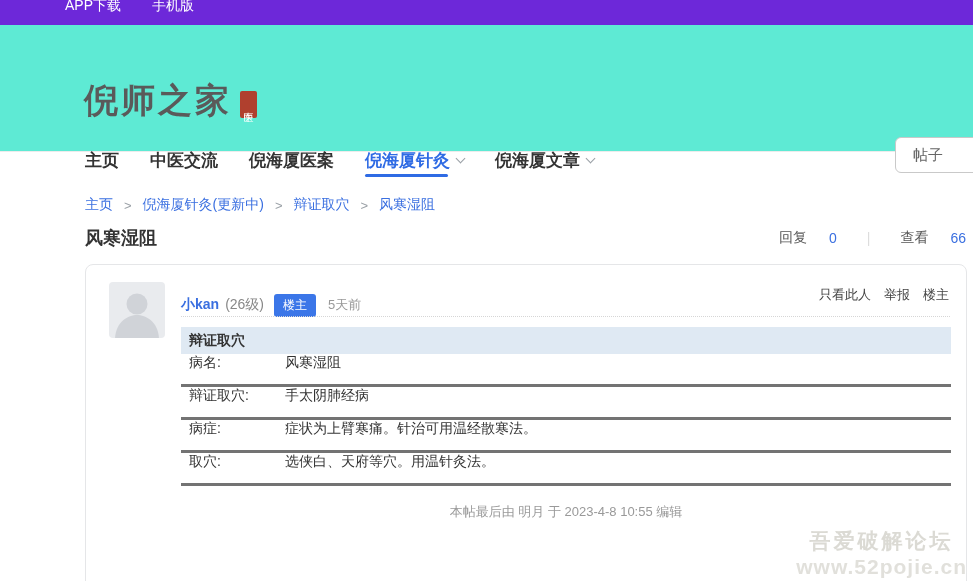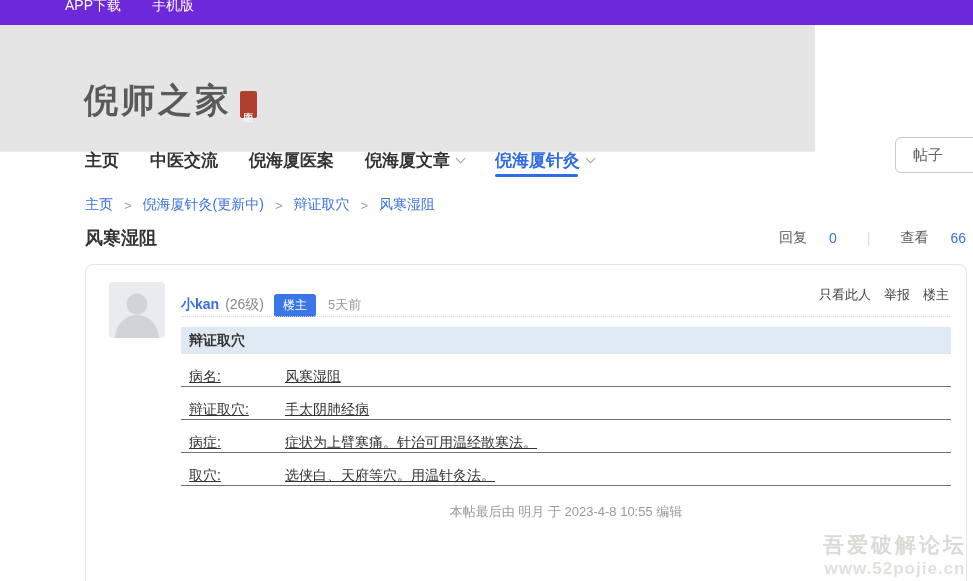--- a/index.html
+++ b/index.html
@@ -5,21 +5,21 @@
   * { margin:0; padding:0; box-sizing:border-box; }
   html,body { width:973px; height:581px; overflow:hidden; background:#fff;
     font-family:"Liberation Sans","DejaVu Sans",sans-serif; position:relative; }
 
   
   .topbar { position:absolute; left:0; top:0; width:973px; height:25px; background:#6d28d9; }
   .topbar-links { position:absolute; left:65px; top:-3px; display:flex; gap:31px; }
   .topbar-link { color:#fff; font-size:14px; line-height:16px; cursor:pointer; }
 
   
-  .header { position:absolute; left:0; top:25px; width:815px; height:127px; background:#e5e5e5;
+  .header { position:absolute; left:0; top:25px; width:973px; height:127px; background:#5eead4;
     border-bottom:1px solid #ececec; }
   .logo { position:absolute; left:84px; top:53px; font-size:34px; font-weight:700;
     color:#5a5a5a; letter-spacing:3px; }
   .seal { position:absolute; left:240px; top:66px; width:17px; height:27px; background:#b0402e;
     color:#fff; border-radius:2px; font-size:10px; writing-mode:vertical-rl; text-align:center;
     line-height:17px; letter-spacing:1px; }
   .nav { position:absolute; left:85px; top:119px; height:33px; display:flex; align-items:stretch; }
   .nav-item { position:relative; margin-right:31px; font-size:17px; font-weight:700; color:#333;
     line-height:30px; cursor:pointer; display:flex; align-items:center; }
   .nav-item.active { color:#2f6be4; }
@@ -57,33 +57,33 @@
   .post-time { margin-left:12px; font-size:13px; color:#999; }
   .post-actions { position:absolute; right:17px; top:21px; display:flex; gap:13px;
     font-size:13px; color:#444; }
   .post-action { cursor:pointer; }
   .dotted { position:absolute; left:95px; right:16px; top:51px; border-top:1px dotted #d6d6d6; }
 
   
   .dtable { position:absolute; left:95px; top:62px; width:770px; }
   .dtable-head { background:#dfe9f3; font-size:14px; font-weight:700; color:#333;
     padding:5px 8px; height:27px; line-height:17px; }
-  .dtable-row { display:flex; align-items:flex-end; height:33px; border-bottom:1px solid #737373;
-    font-size:14px; color:#333;text-decoration:underline; }
+  .dtable-row { display:flex; align-items:flex-start; height:33px; border-bottom:3px solid #737373;
+    font-size:14px; color:#333; }
   .dtable-label { width:104px; padding-left:8px; flex-shrink:0; }
   .dtable-value { flex:1; }
 
   .edit-note { position:absolute; left:95px; top:238px; width:770px; text-align:center;
     font-size:13px; color:#999; }
 
   
   .watermark { position:absolute; right:6px; bottom:2px; text-align:center; font-weight:700;
     pointer-events:none; }
   .wm1 { font-size:21px; letter-spacing:3px; color:rgba(213,211,205,0.85); text-shadow:0 0 2px #fff; }
-  .wm2 { font-size:17px; letter-spacing:1px; color:rgba(220,218,213,0.85); text-shadow:0 0 2px #fff; }
+  .wm2 { font-size:21px; letter-spacing:1px; color:rgba(220,218,213,0.85); text-shadow:0 0 2px #fff; }
 </style>
 </head>
 <body>
 
 <div class="topbar">
   <div class="topbar-links">
     <span class="topbar-link">APP下载</span>
     <span class="topbar-link">手机版</span>
   </div>
 </div>
@@ -95,26 +95,26 @@
   <div class="nav">
     <div class="nav-item">
       <span>主页</span>
     </div>
     <div class="nav-item">
       <span>中医交流</span>
     </div>
     <div class="nav-item">
       <span>倪海厦医案</span>
     </div>
+    <div class="nav-item active">
+      <span>倪海厦针灸</span>
+      <span class="chev"></span>
+    </div>
     <div class="nav-item">
       <span>倪海厦文章</span>
-      <span class="chev"></span>
-    </div>
-    <div class="nav-item active">
-      <span>倪海厦针灸</span>
       <span class="chev"></span>
     </div>
   </div>
 
   <div class="search-box">
     <span>帖子</span>
   </div>
 </div>
 
 <div class="breadcrumb">

